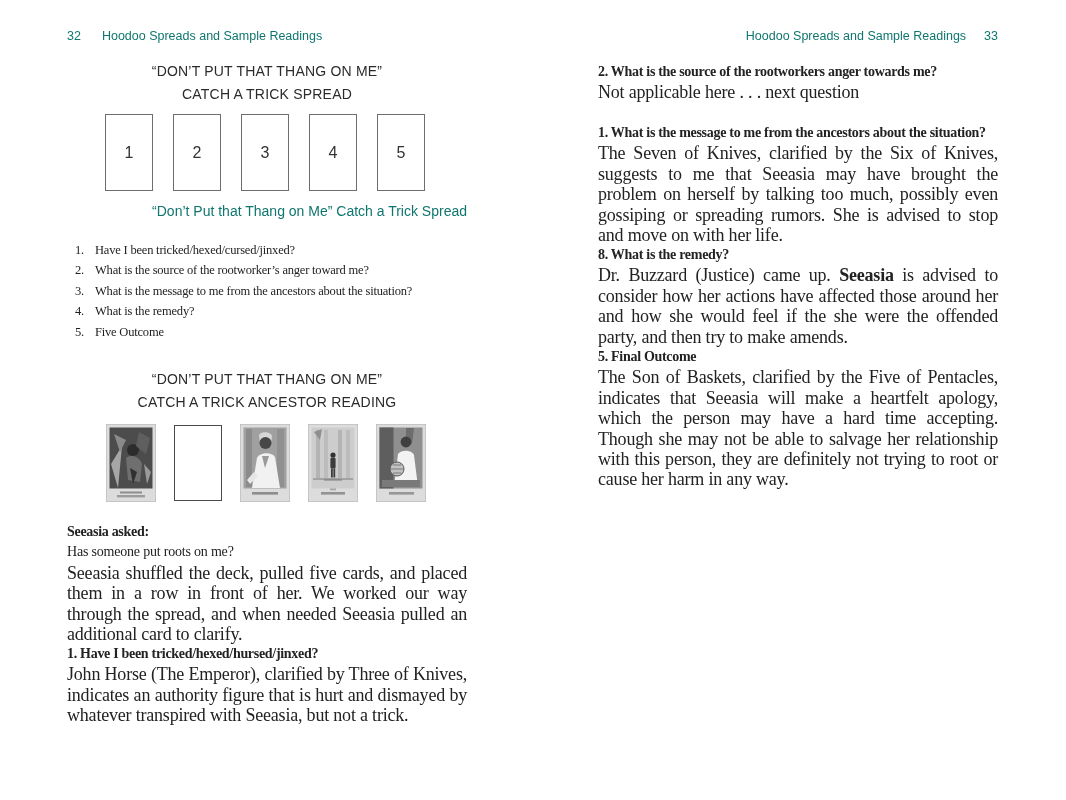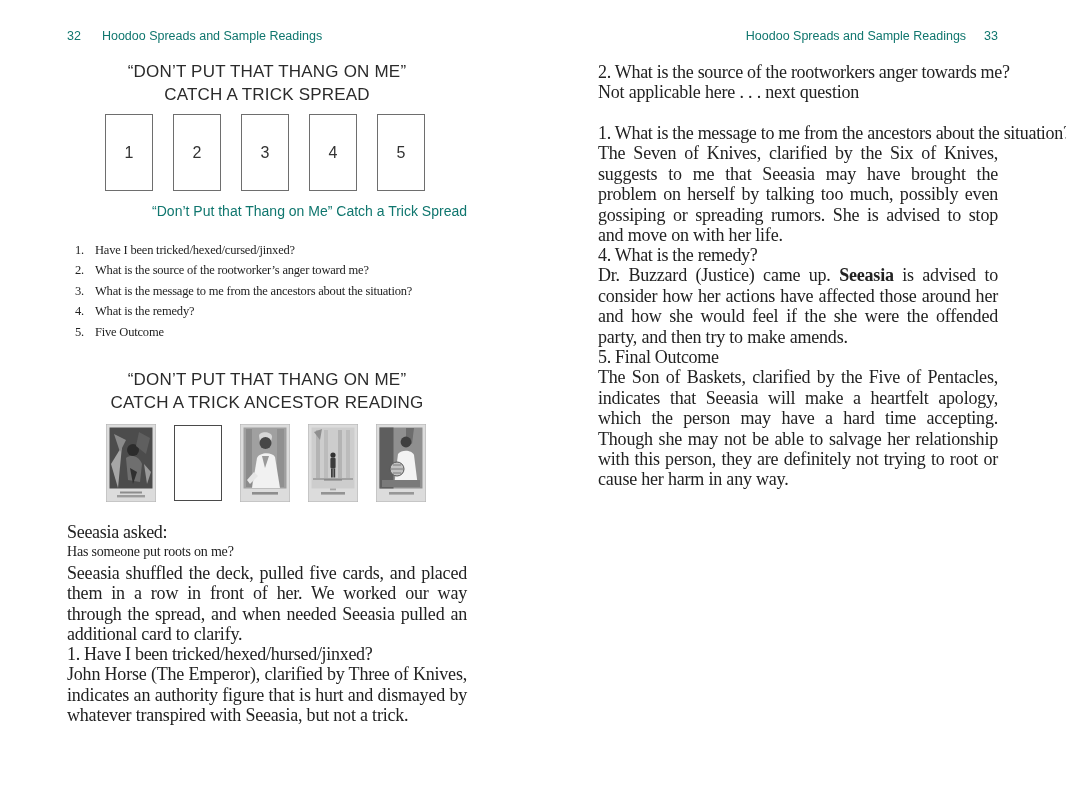--- a/index.html
+++ b/index.html
@@ -23,21 +23,21 @@
     display:flex; align-items:baseline;
   }
   .running-head.rh-left  { justify-content:flex-start; gap:21px; }
   .running-head.rh-right { justify-content:flex-end;  gap:18px; }
 
   
   .display-title {
     position:absolute; left:0; width:100%;
     text-align:center;
     font-family:"Liberation Sans", sans-serif;
-    font-size:17px; line-height:23px;
+    font-size:14px; line-height:23px;
     color:#2b2b2b; letter-spacing:0.2px;
   }
   #spread-title  { top:60px; }
   #reading-title { top:368px; }
 
   
   .card-row { position:absolute; display:flex; }
   #spread-card-row { top:114px; left:38px; gap:20px; }
   .card-box {
     width:48px; height:77px;
@@ -58,21 +58,21 @@
   .q-item { display:flex; line-height:20.4px; white-space:nowrap; }
   .q-num  { width:20px; flex:0 0 20px; }
 
   
   #ancestor-card-row { top:424px; left:39px; gap:18px; }
   .tarot-card { width:50px; height:78px; display:block; }
   .blank-card { width:48px; height:76px; margin-top:1px; background:#fff; border:1.6px solid #4a4a4a; }
 
   
   .text-block { position:absolute; left:0; width:100%; }
-  .bold-head  { font-weight:normal; line-height:20.4px; font-size:18px; letter-spacing:-0.3px; white-space:nowrap; }
+  .bold-head  { font-weight:bold; line-height:20.4px; font-size:14px; letter-spacing:-0.3px; white-space:nowrap; }
   .body-para  {
     font-size:18px; line-height:20.4px; letter-spacing:-0.2px;
     text-align:justify; color:#222;
   }
   .plain-line { font-size:14px; line-height:20.4px; letter-spacing:-0.2px; }
   #seeasia-block { top:522px; }
   #q1-block      { top:644px; }
 
   .section { position:absolute; left:0; width:100%; }
   #section-2 { top:62px; }
@@ -220,21 +220,21 @@
     <div class="bold-head">2. What is the source of the rootworkers anger towards me?</div>
     <div class="body-para"><span>Not applicable here . . . next question</span><b></b><span></span></div>
   </div>
 
   <div class="section" id="section-3">
     <div class="bold-head">1. What is the message to me from the ancestors about the situation?</div>
     <div class="body-para"><span>The Seven of Knives, clarified by the Six of Knives, suggests to me that Seeasia may have brought the problem on herself by talking too much, possibly even gossiping or spreading rumors. She is advised to stop and move on with her life.</span><b></b><span></span></div>
   </div>
 
   <div class="section" id="section-4">
-    <div class="bold-head">4. What is the remedy?</div>
+    <div class="bold-head">8. What is the remedy?</div>
     <div class="body-para"><span>Dr. Buzzard (Justice) came up. </span><b>Seeasia</b><span> is advised to consider how her actions have affected those around her and how she would feel if the she were the offended party, and then try to make amends.</span></div>
   </div>
 
   <div class="section" id="section-5">
     <div class="bold-head">5. Final Outcome</div>
     <div class="body-para"><span>The Son of Baskets, clarified by the Five of Pentacles, indicates that Seeasia will make a heartfelt apology, which the person may have a hard time accepting. Though she may not be able to salvage her relationship with this person, they are definitely not trying to root or cause her harm in any way.</span><b></b><span></span></div>
   </div>
 
 </div>
 

